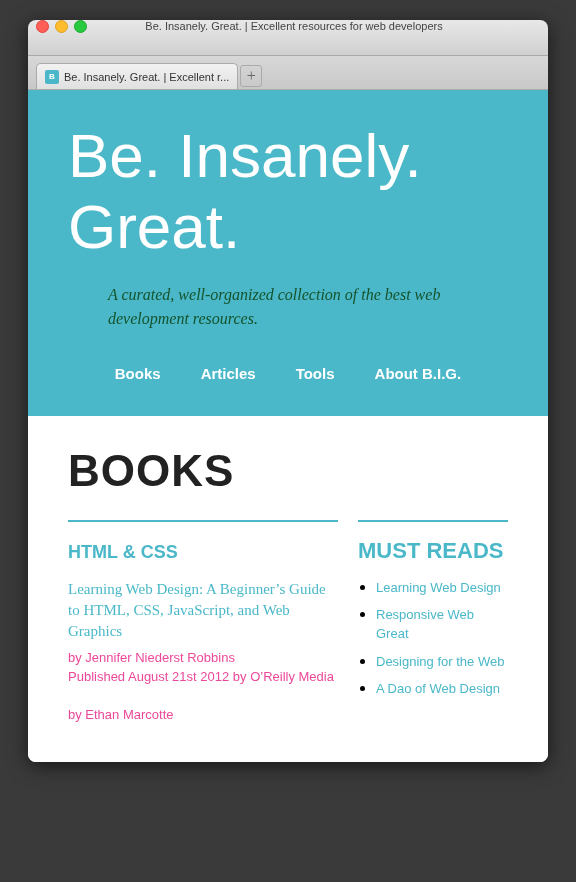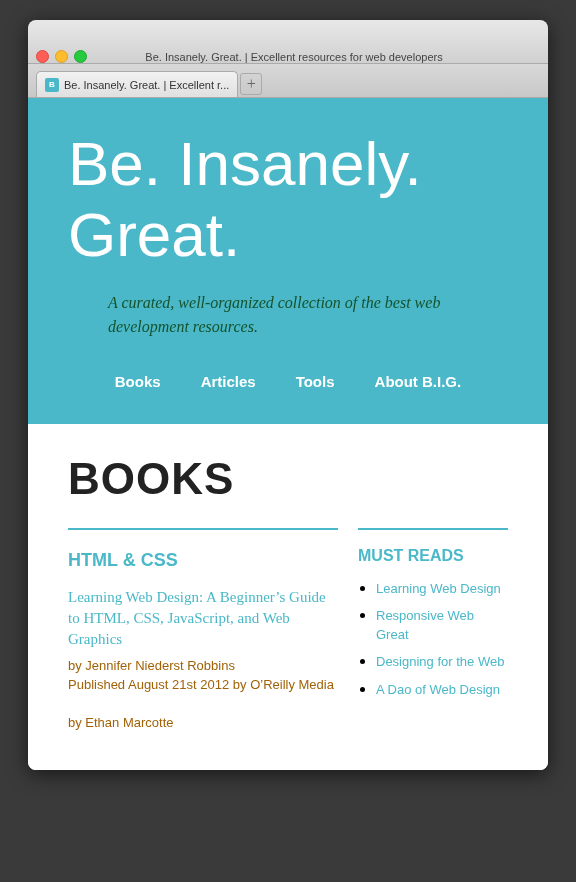--- a/index.html
+++ b/index.html
@@ -18,23 +18,23 @@
     .window {
       width: 520px;
       margin: 20px auto;
       border-radius: 8px;
       overflow: hidden;
       box-shadow: 0 4px 20px rgba(0,0,0,0.6);
     }
 
     .titlebar {
       background: linear-gradient(to bottom, #e8e8e8, #d0d0d0);
-      height: 44px;
-      display: flex;
-      align-items: flex-end;
+      height: 36px;
+      display: flex;
+      align-items: flex-start;
       padding: 0 8px;
       gap: 6px;
       border-bottom: 1px solid #aaa;
     }
 
     .traffic-light {
       width: 13px;
       height: 13px;
       border-radius: 50%;
       cursor: pointer;
@@ -198,42 +198,42 @@
     .col-heading {
       font-family: 'Helvetica Neue', Helvetica, Arial, sans-serif;
       font-size: 18px;
       font-weight: bold;
       color: #4ab8c8;
       margin-bottom: 16px;
     }
 
     .must-reads-heading {
       font-family: 'Helvetica Neue', Helvetica, Arial, sans-serif;
-      font-size: 16px;
+      font-size: 22px;
       font-weight: bold;
       color: #4ab8c8;
       line-height: 1.2;
       margin-bottom: 14px;
     }
 
     .book-title {
       font-family: Georgia, serif;
       font-size: 15px;
       color: #4ab8c8;
       text-decoration: none;
       cursor: pointer;
       line-height: 1.4;
       display: block;
       margin-bottom: 6px;
     }
 
     .book-meta {
       font-family: 'Helvetica Neue', Helvetica, Arial, sans-serif;
       font-size: 13px;
-      color: #a16207;
+      color: #ec4899;
       line-height: 1.5;
       margin-bottom: 18px;
     }
 
     .must-reads-list {
       list-style: disc;
       padding-left: 18px;
     }
 
     .must-reads-list li {

